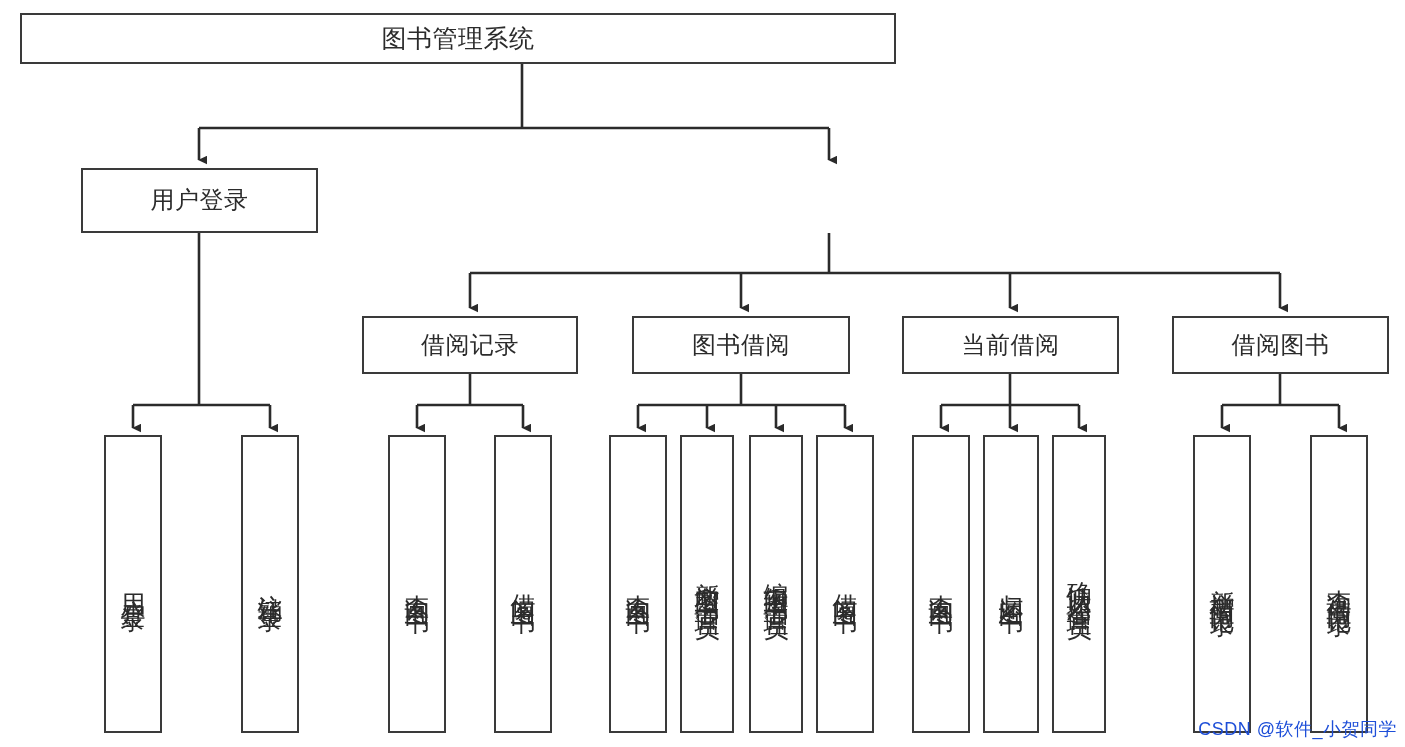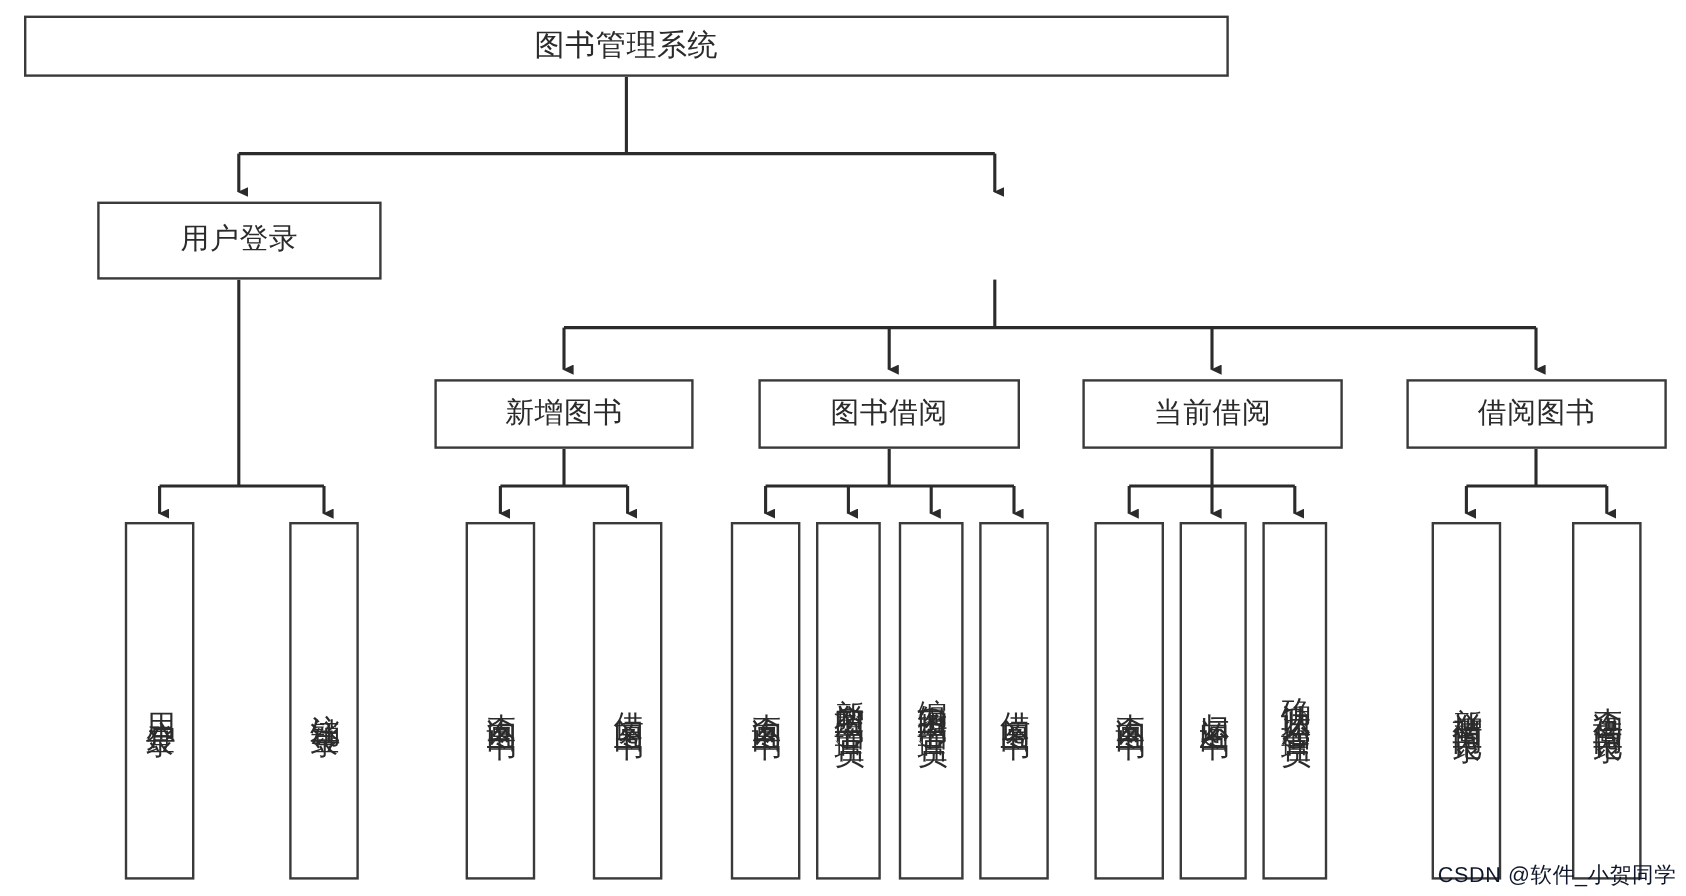--- a/index.html
+++ b/index.html
@@ -63,21 +63,21 @@
     letter-spacing: 5px;
     line-height: 1.0;
     white-space: nowrap;
     text-align: center;
   }
   #watermark {
     position: absolute;
     right: 8px;
     bottom: 6px;
     font-size: 18px;
-    color: #0f172a;
+    color: #1d4ed8;
     letter-spacing: 0.5px;
     z-index: 5;
     white-space: nowrap;
     font-family: "Liberation Sans", "DejaVu Sans", sans-serif;
   }
 </style>
 </head>
 <body>
 
 <div id="diagram-root">
@@ -127,30 +127,30 @@
       <path d="M1010,405 L1010,428" marker-end="url(#arrowhead)"></path>
       <path d="M1079,405 L1079,428" marker-end="url(#arrowhead)"></path>
 
       <path d="M1280,374 L1280,405"></path>
       <path d="M1222,405 L1339,405"></path>
       <path d="M1222,405 L1222,428" marker-end="url(#arrowhead)"></path>
       <path d="M1339,405 L1339,428" marker-end="url(#arrowhead)"></path>
     </g>
   </svg>
 
-  <div class="node horiz root" style="left:20px; top:13px; width:1004px; height:51px;">
+  <div class="node horiz root" style="left:20px; top:13px; width:876px; height:51px;">
     <span class="label">图书管理系统</span>
   </div>
 
   <div class="node horiz" style="left:81px; top:168px; width:237px; height:65px;">
     <span class="label">用户登录</span>
   </div>
 
   <div class="node horiz" style="left:362px; top:316px; width:216px; height:58px;">
-    <span class="label">新增图书</span>
+    <span class="label">借阅记录</span>
   </div>
   <div class="node horiz" style="left:632px; top:316px; width:218px; height:58px;">
     <span class="label">图书借阅</span>
   </div>
   <div class="node horiz" style="left:902px; top:316px; width:217px; height:58px;">
     <span class="label">当前借阅</span>
   </div>
   <div class="node horiz" style="left:1172px; top:316px; width:217px; height:58px;">
     <span class="label">借阅图书</span>
   </div>

